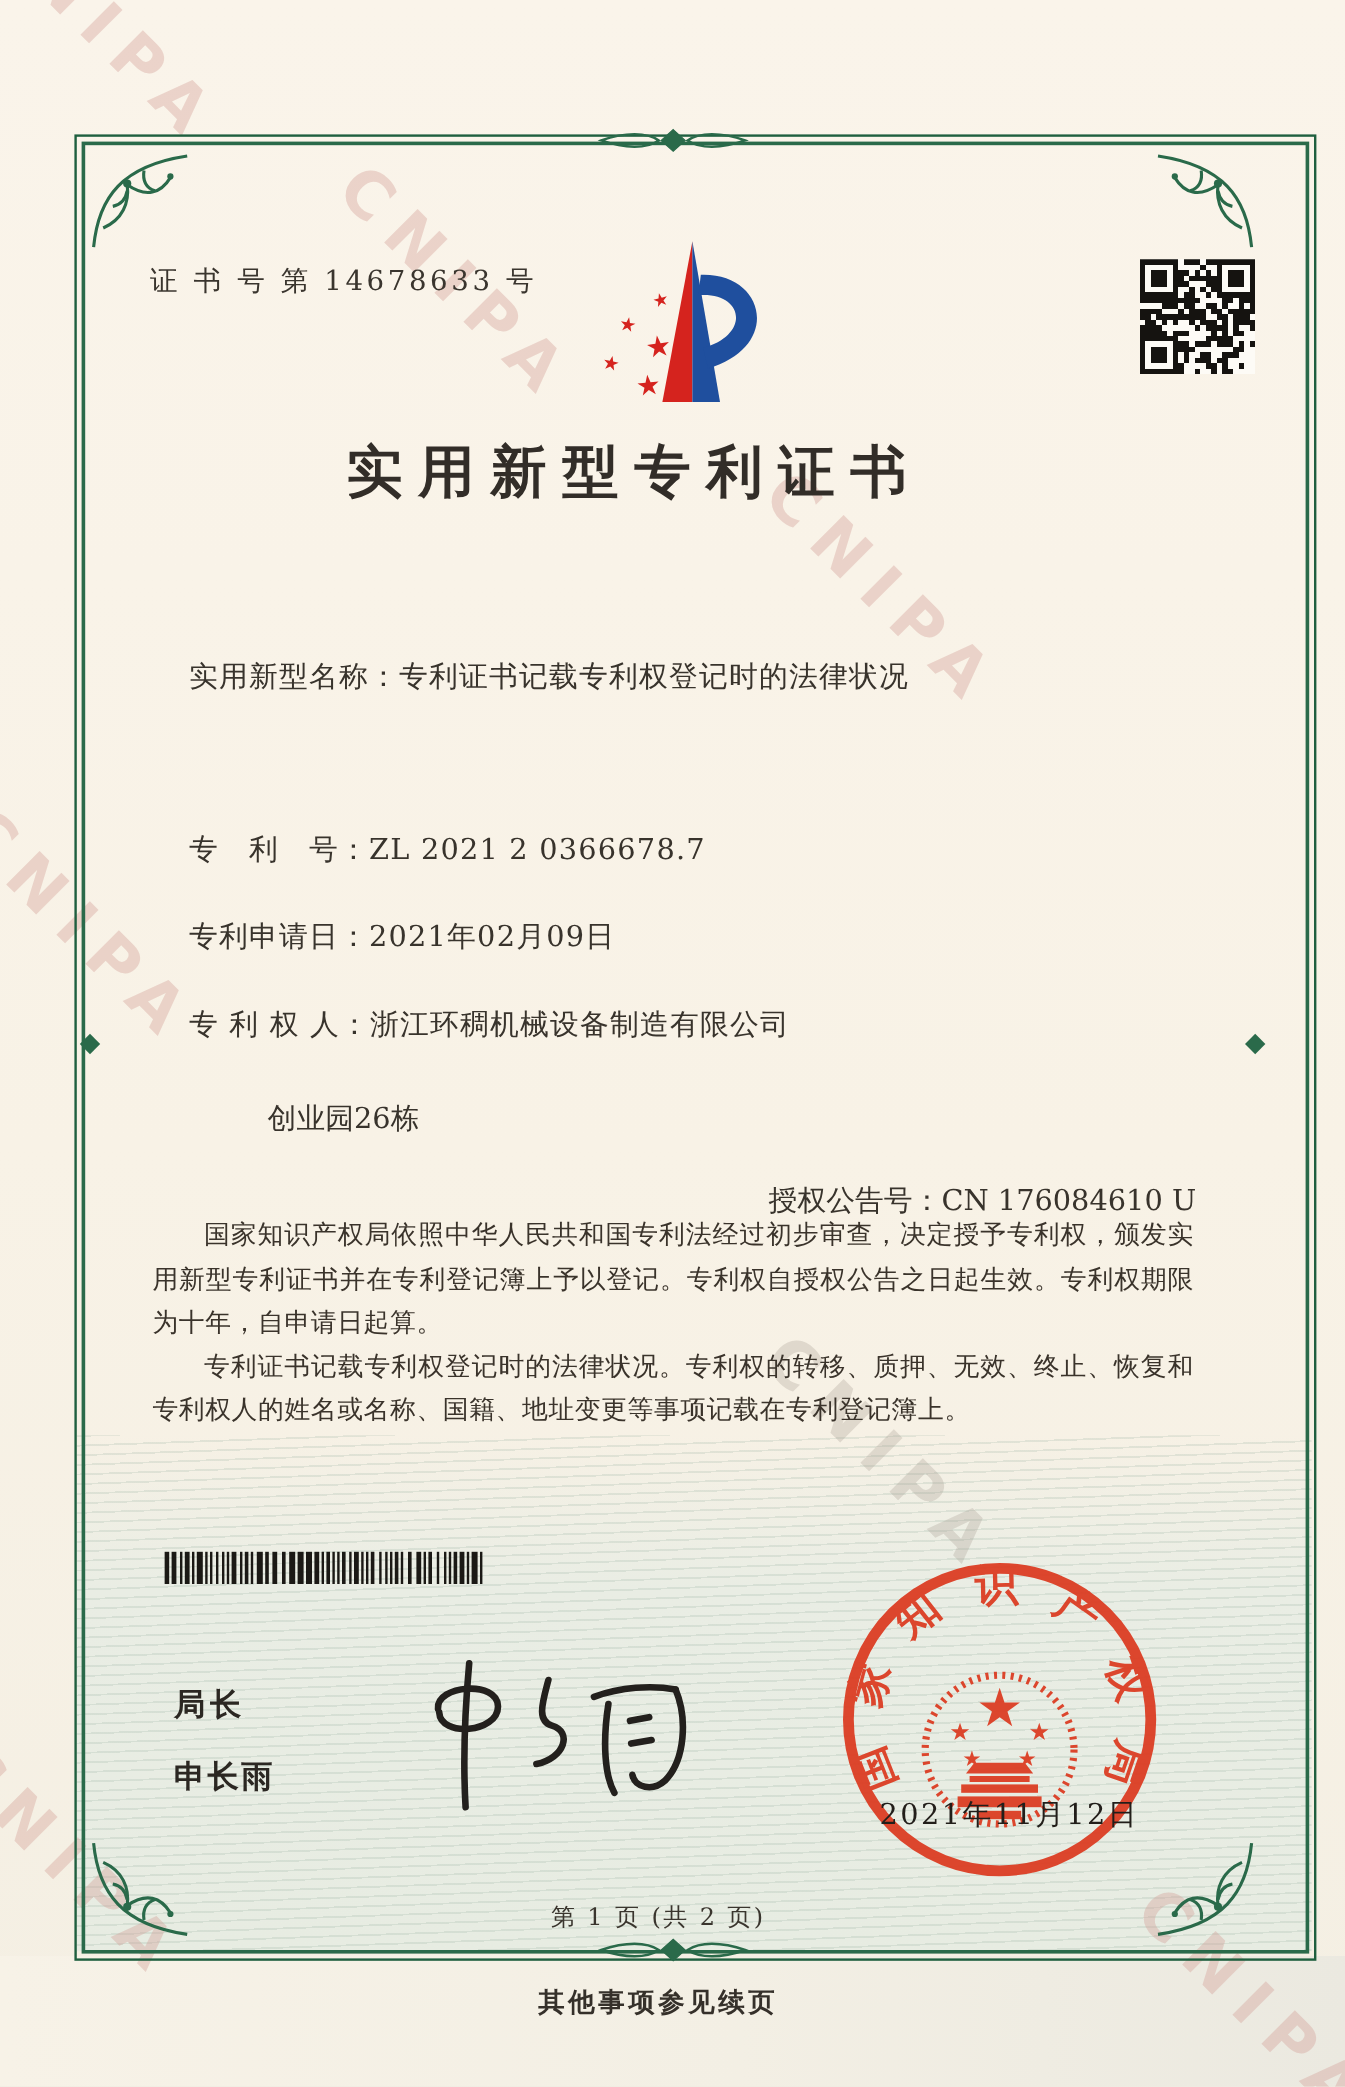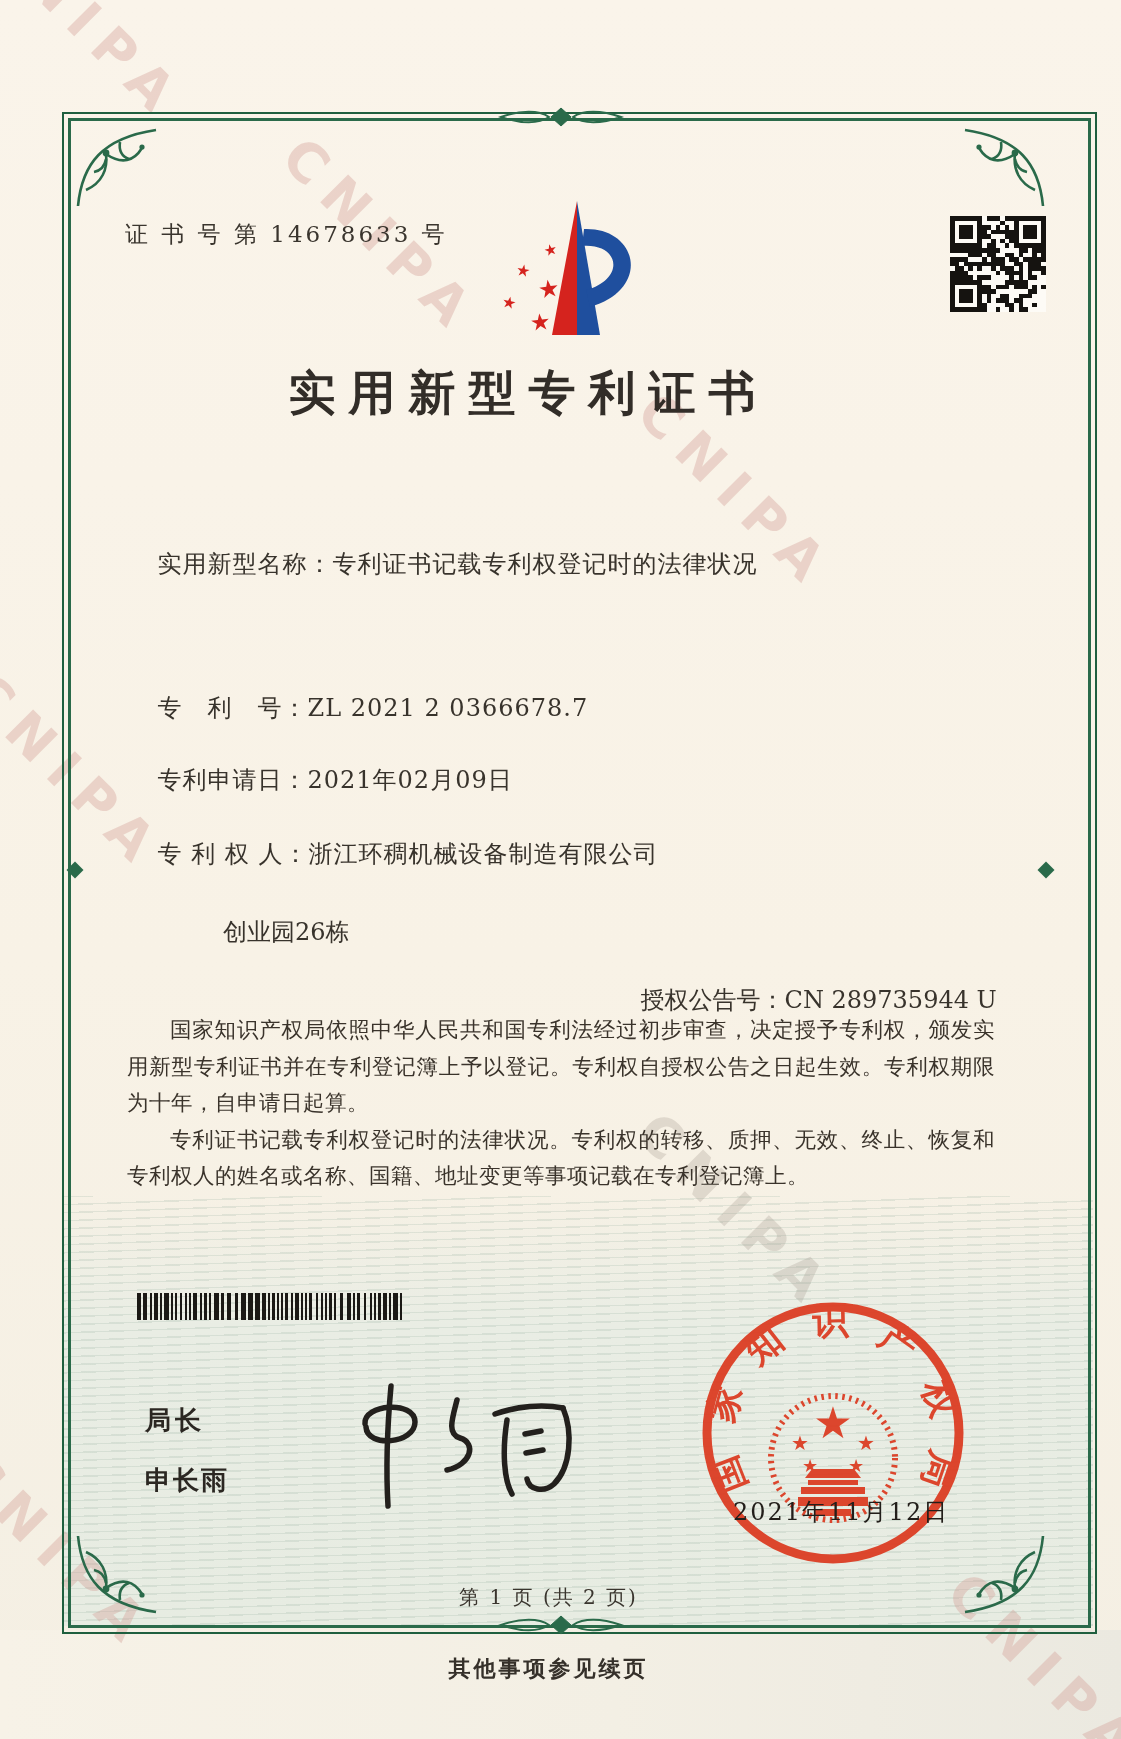--- a/index.html
+++ b/index.html
@@ -438,21 +438,21 @@
   </div>
   <div class="row" style="top:736px;">
     <span class="lab">专利申请日：</span><span class="val">2021年02月09日</span>
   </div>
   <div class="row" style="top:810px;">
     <span class="lab">专 利 权 人：</span><span class="val">浙江环稠机械设备制造有限公司</span>
   </div>
   <div class="row2line" style="top:916px;">创业园26栋</div>
 
   <div class="grant2" style="top:956px;">
-    <span class="lab">授权公告号：</span><span class="val">CN 289735944 U</span>
+    <span class="lab">授权公告号：</span><span class="val">CN 176084610 U</span>
   </div>
 
   <div class="paras">
     <p>国家知识产权局依照中华人民共和国专利法经过初步审查，决定授予专利权，颁发实用新型专利证书并在专利登记簿上予以登记。专利权自授权公告之日起生效。专利权期限为十年，自申请日起算。</p>
     <p>专利证书记载专利权登记时的法律状况。专利权的转移、质押、无效、终止、恢复和专利权人的姓名或名称、国籍、地址变更等事项记载在专利登记簿上。</p>
   </div>
 
   <div class="barcode">
     <svg id="bar-svg" width="274" height="27">
         <rect x="0" y="0" width="4" height="27" fill="#1b1915"></rect>

